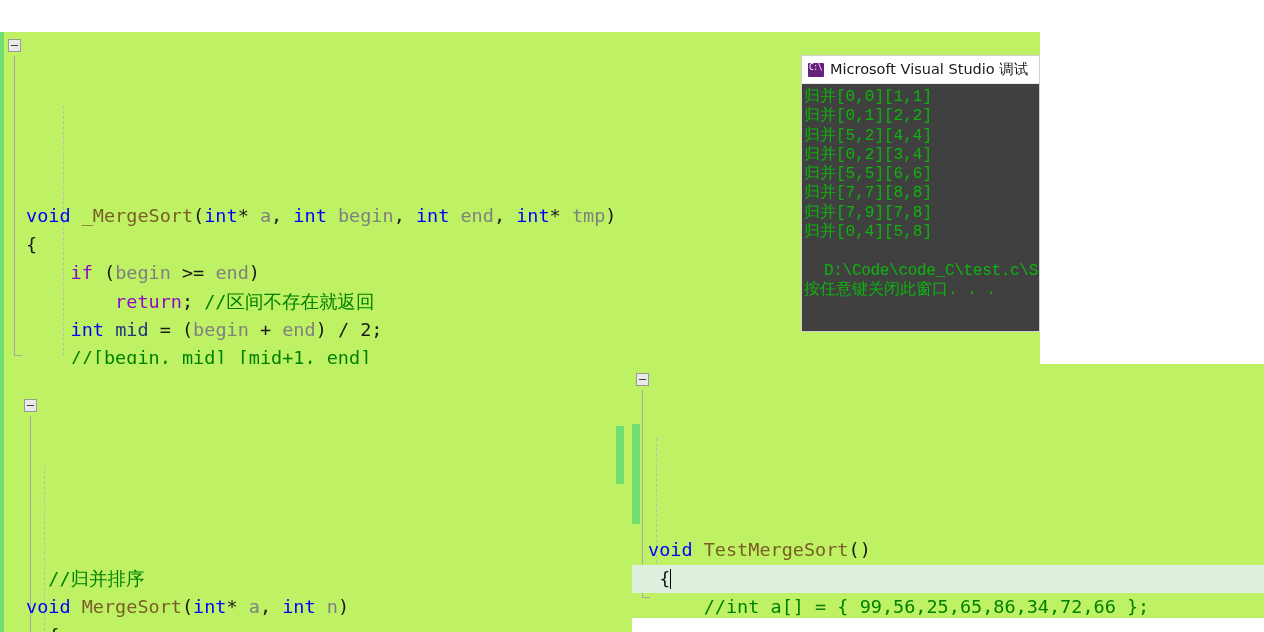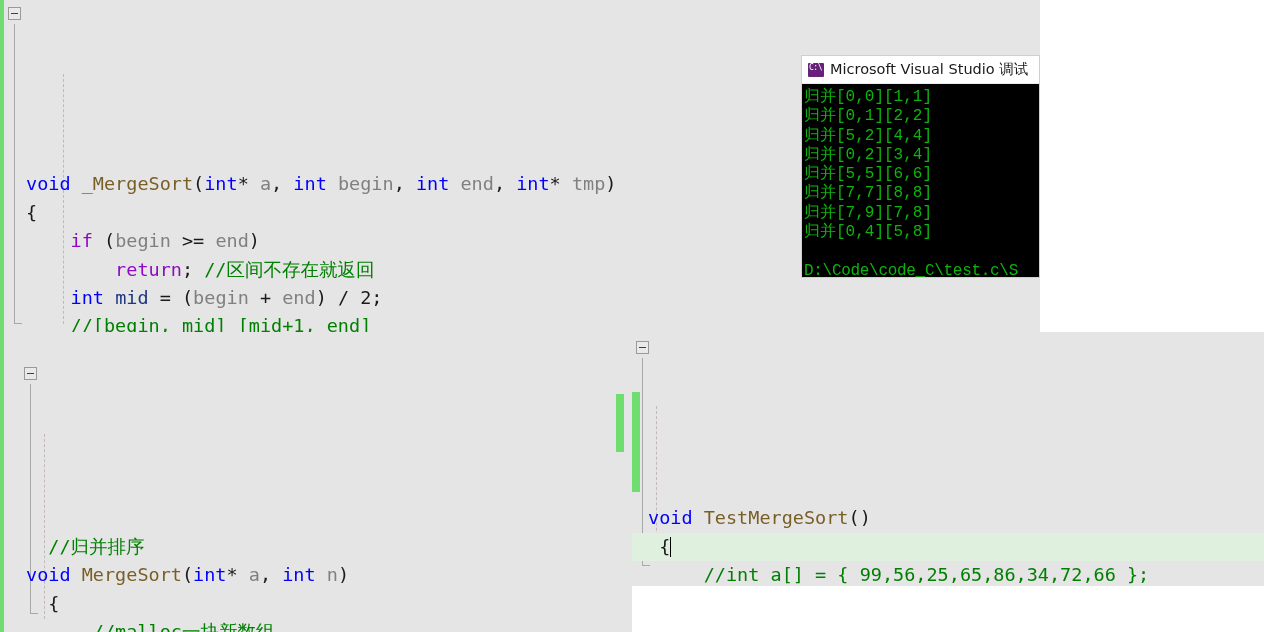--- a/index.html
+++ b/index.html
@@ -4,26 +4,27 @@
 <style>
   html,body{margin:0;padding:0;background:#ffffff;}
   body{
     width:1264px;height:632px;position:relative;overflow:hidden;
     font-family:"DejaVu Sans Mono","Liberation Mono",monospace;
   }
 
   
   .editor{
     position:absolute;
-    background:#e5e5e5;
+    background:#bef264;
     font-family:"DejaVu Sans Mono","Liberation Mono",monospace;
     font-size:18.5px;
     line-height:28.4px;
     white-space:pre;
     overflow:hidden;
+    margin-top:32px;
   }
   .code-line{position:relative;height:28.4px;white-space:pre;}
   .code-line.cur{background:#dff0df;}
 
   
   .kw   {color:#0000ff;}            
   .ctl  {color:#8f08c4;}            
   .fn   {color:#795e26;}            
   .id   {color:#808080;}            
   .var  {color:#1f377f;}            
@@ -55,22 +56,22 @@
   #panel-top{left:0;top:0;width:1040px;height:332px;}
 
   
   #panel-left{left:0;top:332px;width:632px;height:300px;}
 
   
   #panel-right{left:632px;top:332px;width:632px;height:254px;}
 
   
   #console{
-    position:absolute;left:801px;top:55px;width:239px;height:223px;
-    background:#000000;border:1px solid #cfcfcf;box-sizing:border-box;overflow:hidden;
+    position:absolute;left:801px;top:55px;width:239px;height:277px;
+    background:#404040;border:1px solid #cfcfcf;box-sizing:border-box;overflow:hidden;
   }
   #console-title{
     height:27px;background:#ffffff;border-bottom:1px solid #eaeaea;
     display:flex;align-items:center;padding-left:6px;gap:6px;
   }
   #console-title .txt{
     font-family:"DejaVu Sans","Liberation Sans",sans-serif;
     font-size:14.5px;color:#1a1a1a;white-space:nowrap;overflow:hidden;
   }
   .cmd-icon{
@@ -81,21 +82,21 @@
     content:"C:\\";position:absolute;left:1px;top:0px;
     font-family:"DejaVu Sans Mono","Liberation Mono",monospace;
     font-size:8px;color:#ffffff;letter-spacing:-0.5px;
   }
   #console-body{
     padding:4px 0 0 2px;
     font-family:Liberation Mono, monospace;
     font-size:16px;line-height:19.3px;color:#0db40d;white-space:pre;
   }
   #console-body .blank{height:19.3px;}
-  #console-body .path{letter-spacing:-0.3px;}
+  #console-body .path{letter-spacing:-0.3px;margin-left:20px;}
 </style>
 </head>
 <body>
 
 <div class="editor" id="panel-top">
   <div class="fold" style="top:7px;"></div>
   <div class="foldrule" style="left:14px;top:24px;height:300px;"></div>
   <div class="guide" style="left:63px;top:74px;height:250px;"></div>
   <div class="changebar" style="left:0px;top:0px;height:332px;background:#6fdd6f;width:4px;"></div>
   <div id="top-lines"><div class="code-line" style="padding-left: 26px;"><span class="kw">void </span><span class="fn">_MergeSort</span><span class="pun">(</span><span class="kw">int</span><span class="pun">* </span><span class="id">a</span><span class="pun">, </span><span class="kw">int </span><span class="id">begin</span><span class="pun">, </span><span class="kw">int </span><span class="id">end</span><span class="pun">, </span><span class="kw">int</span><span class="pun">* </span><span class="id">tmp</span><span class="pun">)</span></div><div class="code-line" style="padding-left: 26px;"><span class="pun">{</span></div><div class="code-line" style="padding-left: 26px;"><span class="pun">    </span><span class="ctl">if</span><span class="pun"> (</span><span class="id">begin</span><span class="pun"> &gt;= </span><span class="id">end</span><span class="pun">)</span></div><div class="code-line" style="padding-left: 26px;"><span class="pun">        </span><span class="ctl">return</span><span class="pun">; </span><span class="cmt">//区间不存在就返回</span></div><div class="code-line" style="padding-left: 26px;"><span class="pun">    </span><span class="kw">int </span><span class="var">mid</span><span class="pun"> = (</span><span class="id">begin</span><span class="pun"> + </span><span class="id">end</span><span class="pun">) / </span><span class="num">2</span><span class="pun">;</span></div><div class="code-line" style="padding-left: 26px;"><span class="pun">    </span><span class="cmt">//[begin, mid] [mid+1, end]</span></div></div>

